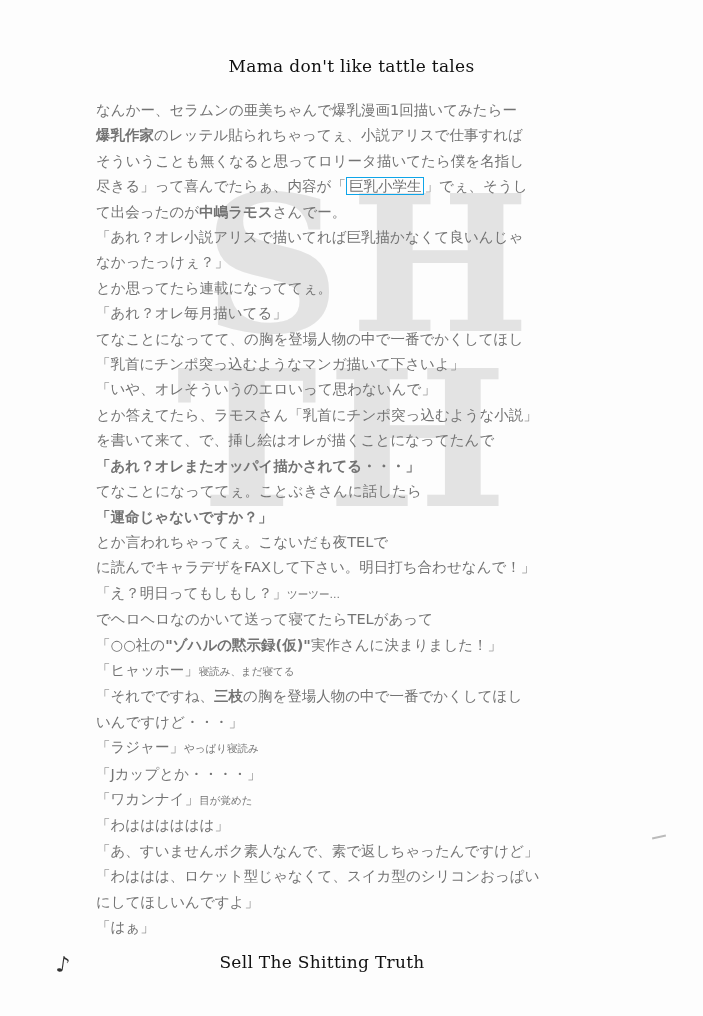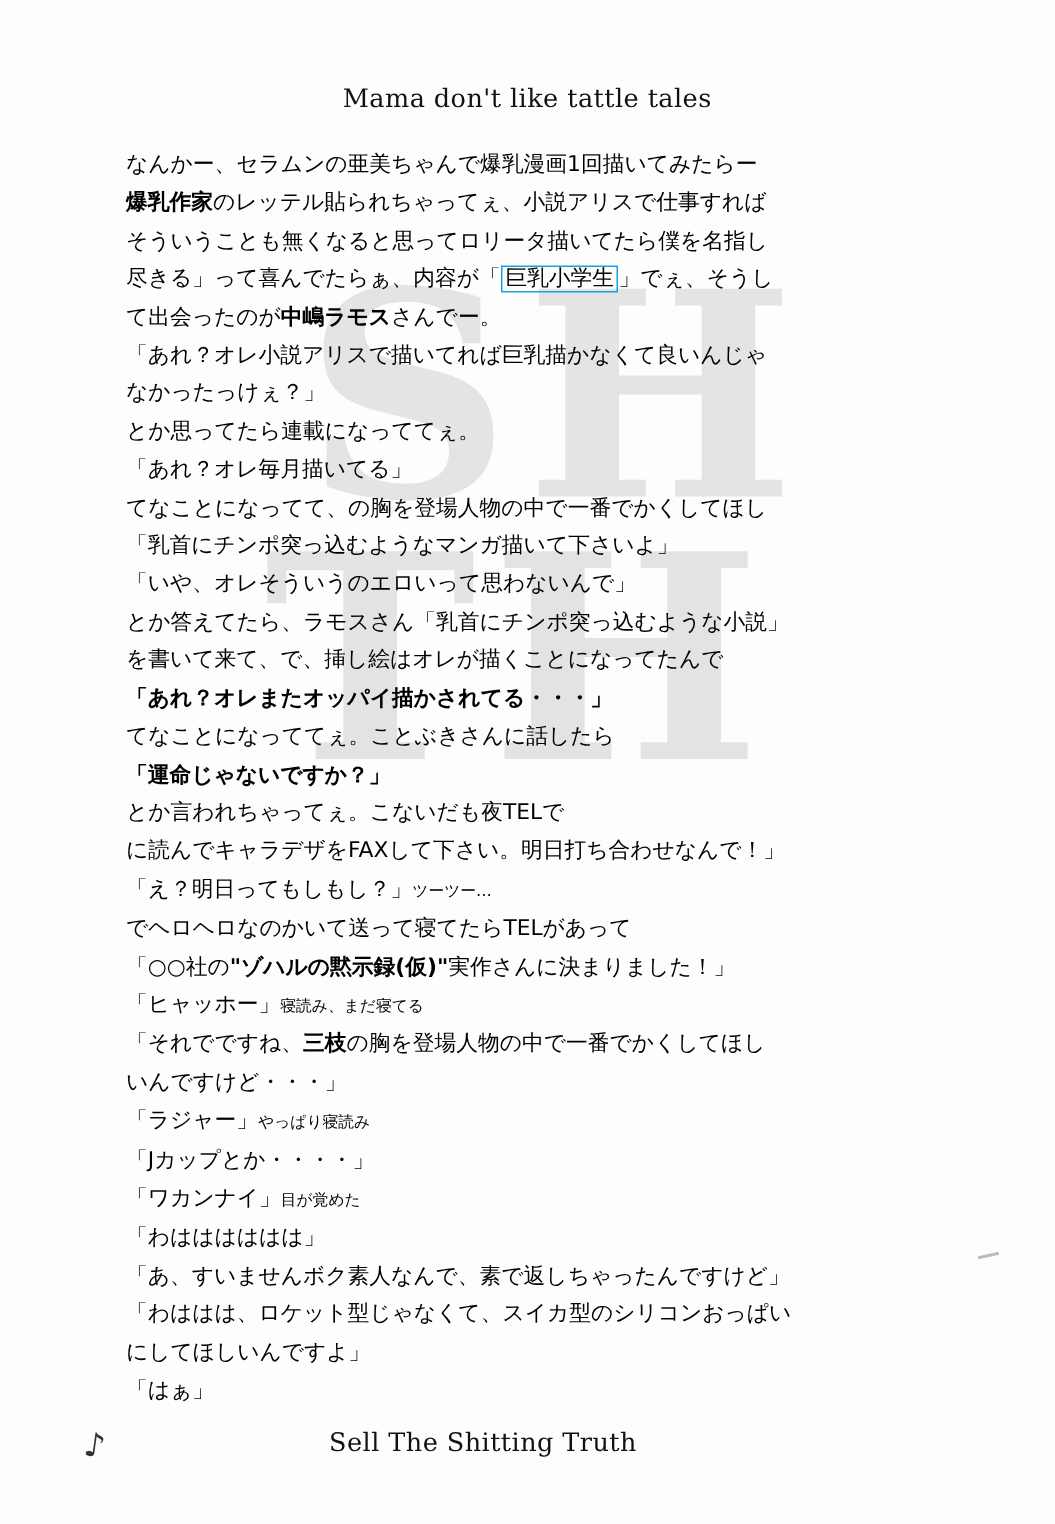--- a/index.html
+++ b/index.html
@@ -78,27 +78,27 @@
     text-align: center;
     font-family: "DejaVu Serif", serif;
     font-size: 17px;
     letter-spacing: .3px;
     color: #111;
   }
 
   
   #body-text {
     position: absolute;
-    left: 84px;
+    left: 96px;
     top: 98px;
     width: 540px;
     font-family: "DejaVu Sans", sans-serif;
     font-size: 14.5px;
     line-height: 25.4px;
-    color: #000000;
+    color: #737373;
     letter-spacing: 0px;
   }
   #body-text p {
     margin: 0;
     text-indent: 0;
   }
   .indent { text-indent: 28px; }
 
   b, .b { font-weight: bold; }
   .small {

